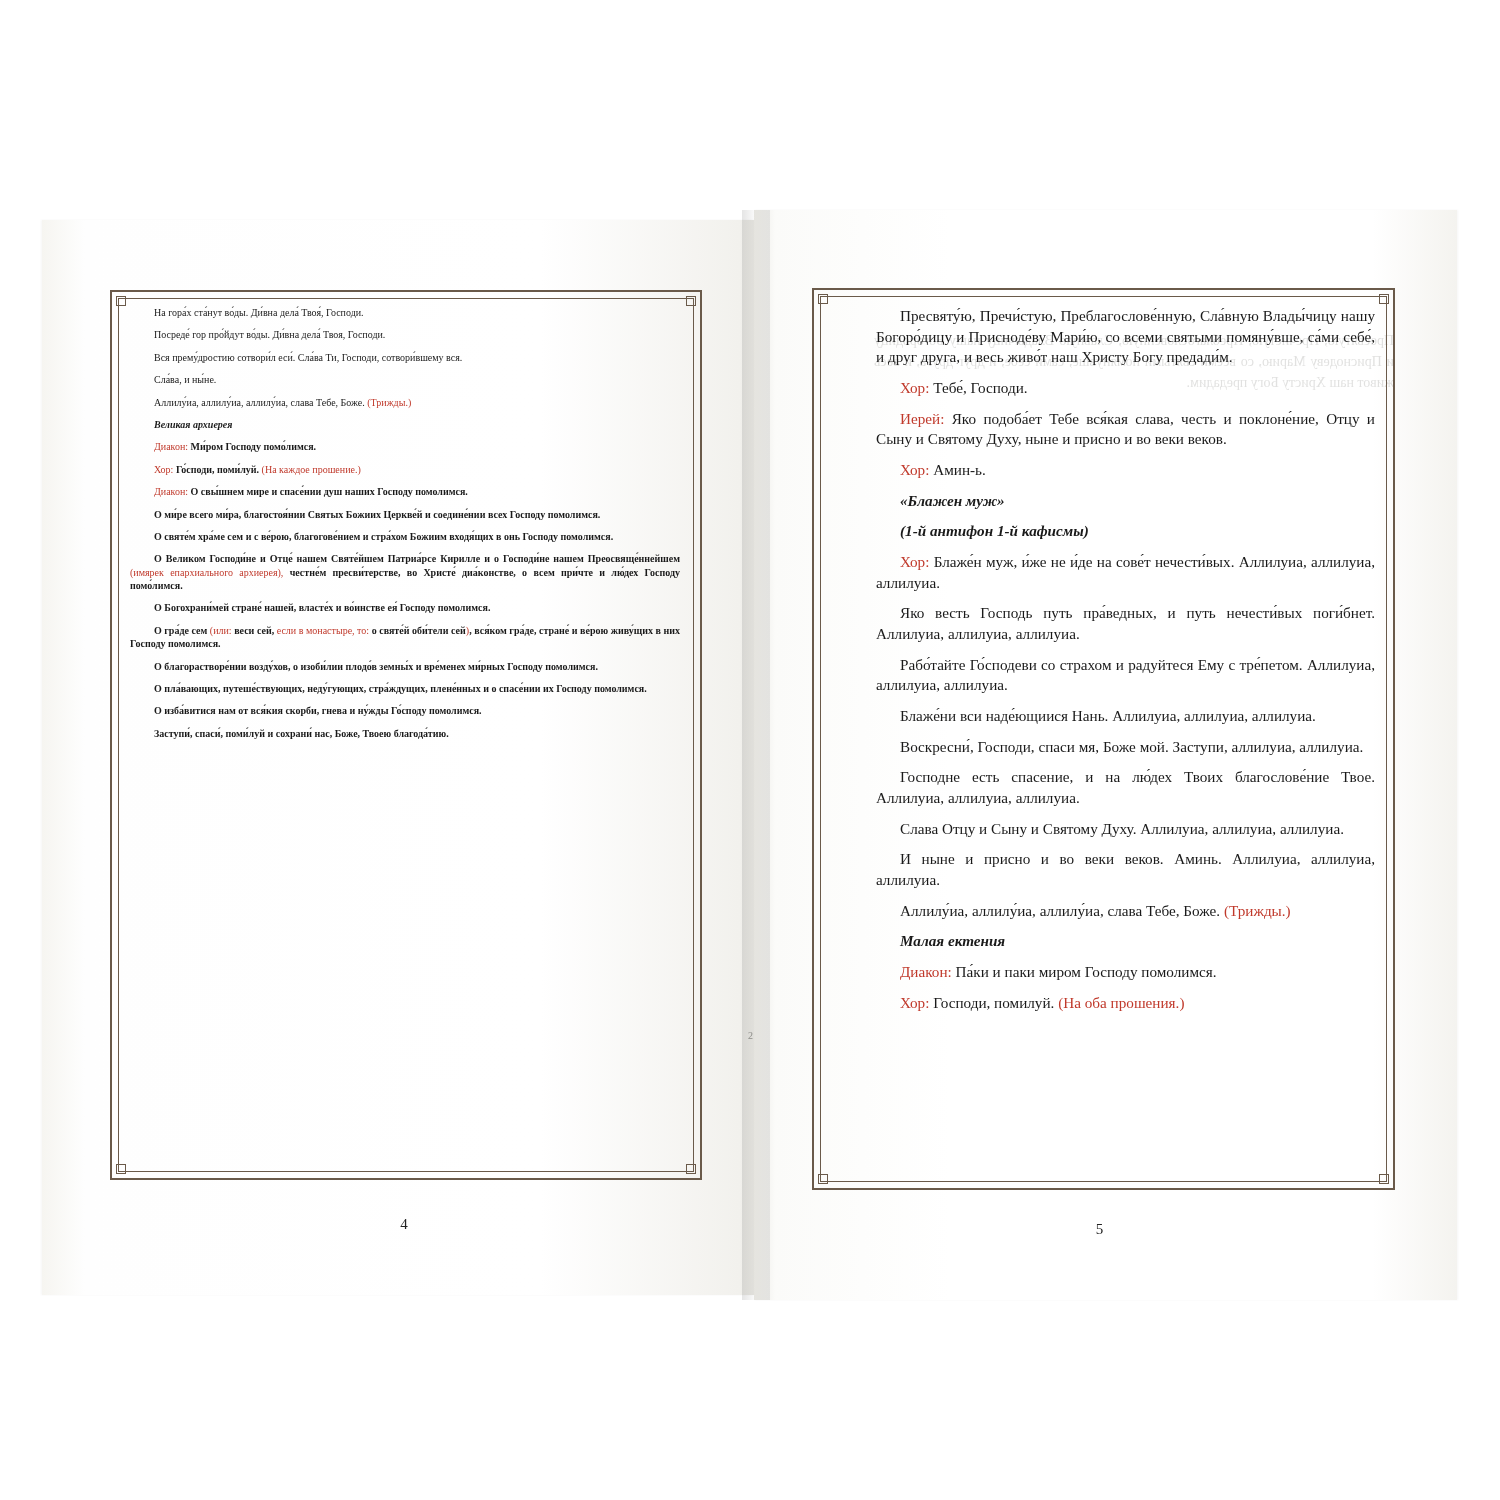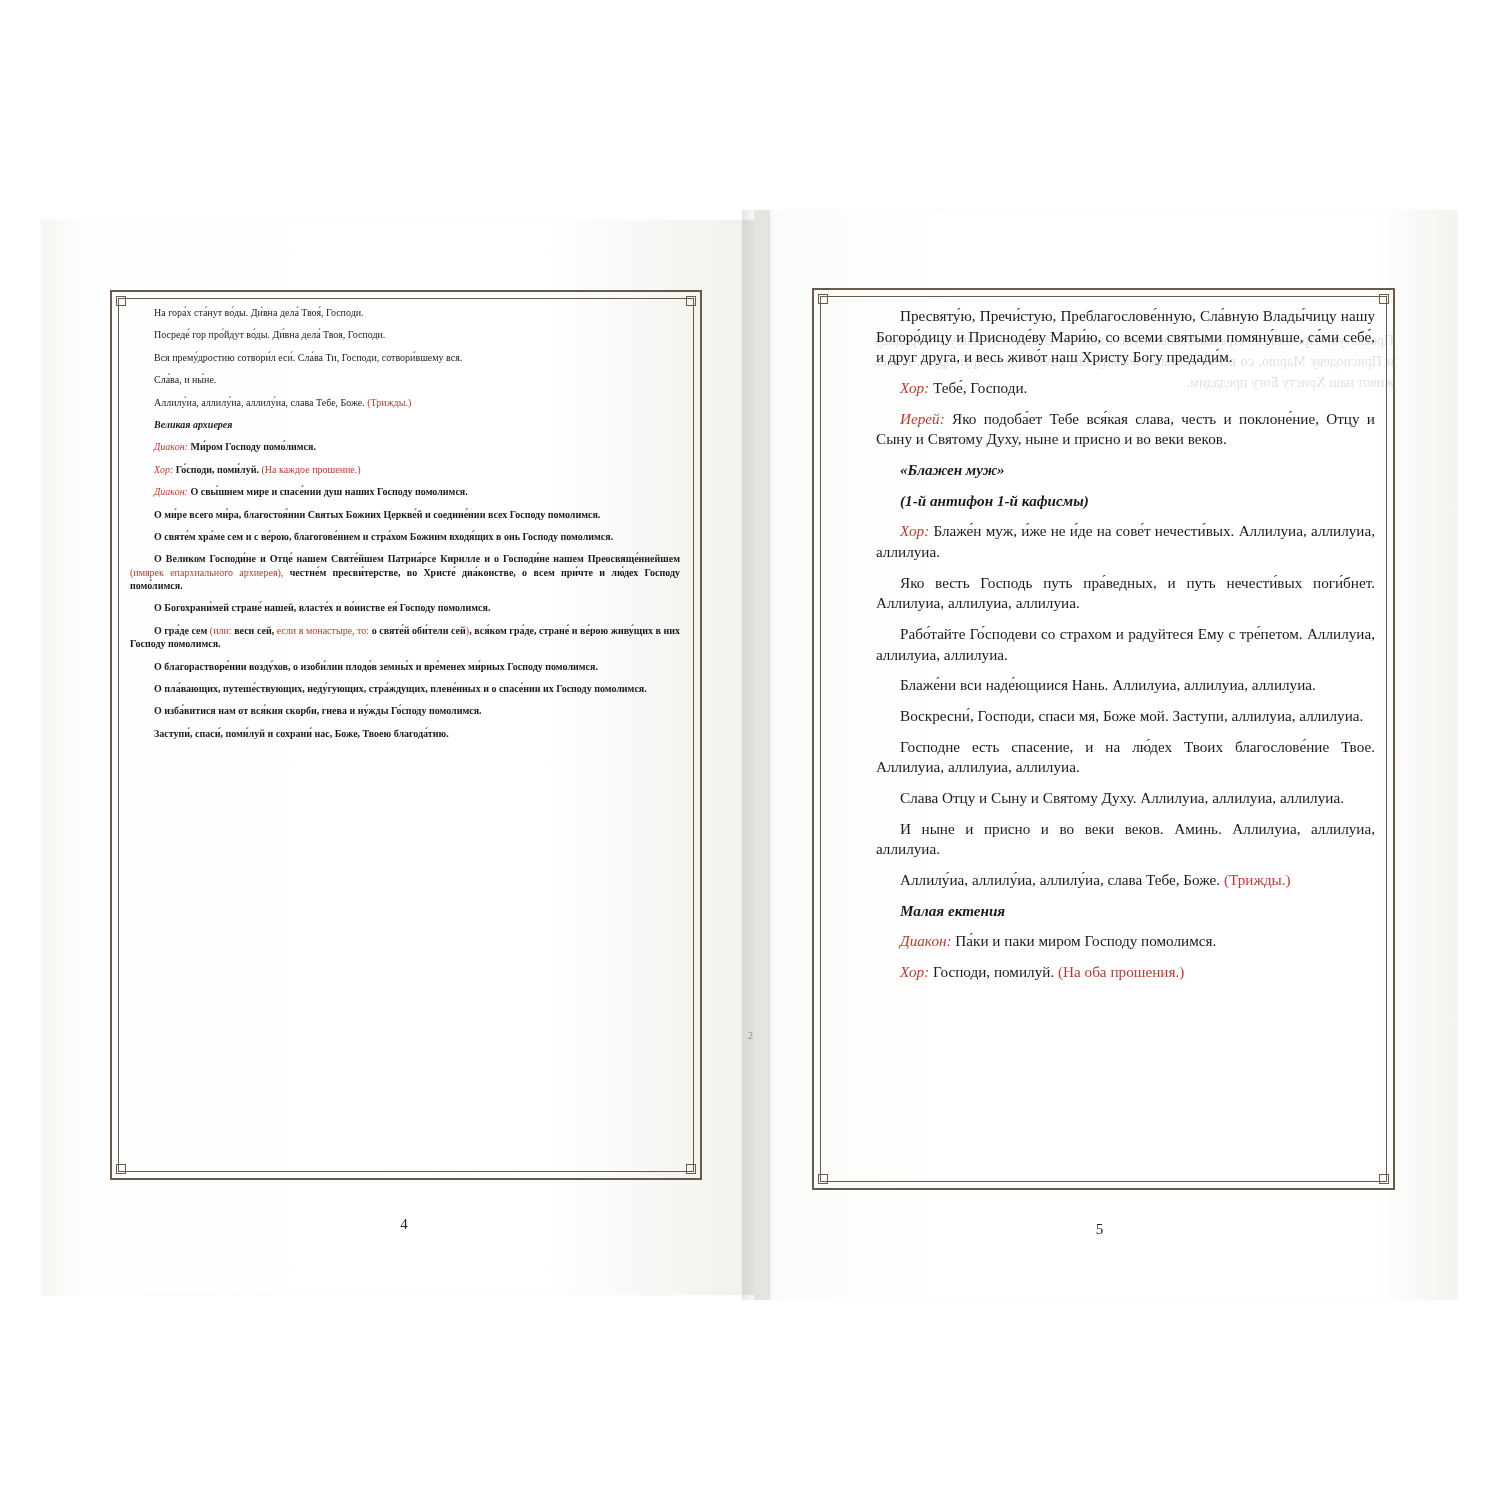--- a/index.html
+++ b/index.html
@@ -110,21 +110,20 @@
     font-size: 15.2px;
     line-height: 1.36;
     margin-bottom: 10px;
     margin-left: 42px;
   }
   .rub-i {
     color: #c0392b;
   }
   .role {
     color: #c0392b;
-    font-style: italic;
   }
   .bold {
     font-weight: bold;
   }
   .heading {
     color: #c0392b;
     font-style: italic;
     font-weight: bold;
     text-align: center;
     text-indent: 0;
@@ -267,20 +266,21 @@
       </div>
 
       <div class="content">
 
         <p class="para"><span>Пресвяту́ю, Пречи́стую, Преблагослове́нную, Сла́вную Влады́чицу нашу Богоро́дицу и Присноде́ву Мари́ю, со всеми святыми помяну́вше, са́ми себе́, и друг друга, и весь живо́т наш Христу Богу предади́м.</span></p>
 
         <p class="para"><span class="role">Хор:</span> <span>Тебе́, Господи.</span></p>
 
         <p class="para"><span class="role">Иерей:</span> <span>Яко подоба́ет Тебе вся́кая слава, честь и поклоне́ние, Отцу и Сыну и Святому Духу, ныне и присно и во веки веков.</span></p>
 
+        <p class="para"><span class="role">Хор:</span> <span>Амин-ь.</span></p>
 
         <p class="para heading">«Блажен муж»</p>
         <p class="para heading2">(1-й антифон 1-й кафисмы)</p>
 
         <p class="para"><span class="role">Хор:</span> <span>Блаже́н муж, и́же не и́де на сове́т нечести́вых. Аллилуиа, аллилуиа, аллилуиа.</span></p>
         <p class="para"><span>Яко весть Господь путь пра́ведных, и путь нечести́вых поги́бнет. Аллилуиа, аллилуиа, аллилуиа.</span></p>
         <p class="para"><span>Рабо́тайте Го́сподеви со страхом и радуйтеся Ему с тре́петом. Аллилуиа, аллилуиа, аллилуиа.</span></p>
         <p class="para"><span>Блаже́ни вси наде́ющиися Нань. Аллилуиа, аллилуиа, аллилуиа.</span></p>
         <p class="para"><span>Воскресни́, Господи, спаси мя, Боже мой. Заступи, аллилуиа, аллилуиа.</span></p>
         <p class="para"><span>Господне есть спасение, и на лю́дех Твоих благослове́ние Твое. Аллилуиа, аллилуиа, аллилуиа.</span></p>

